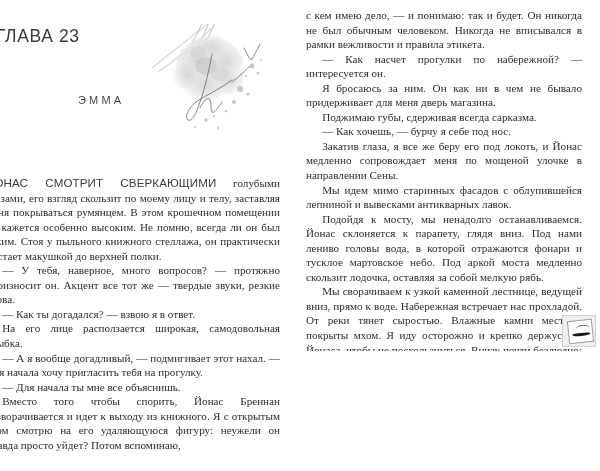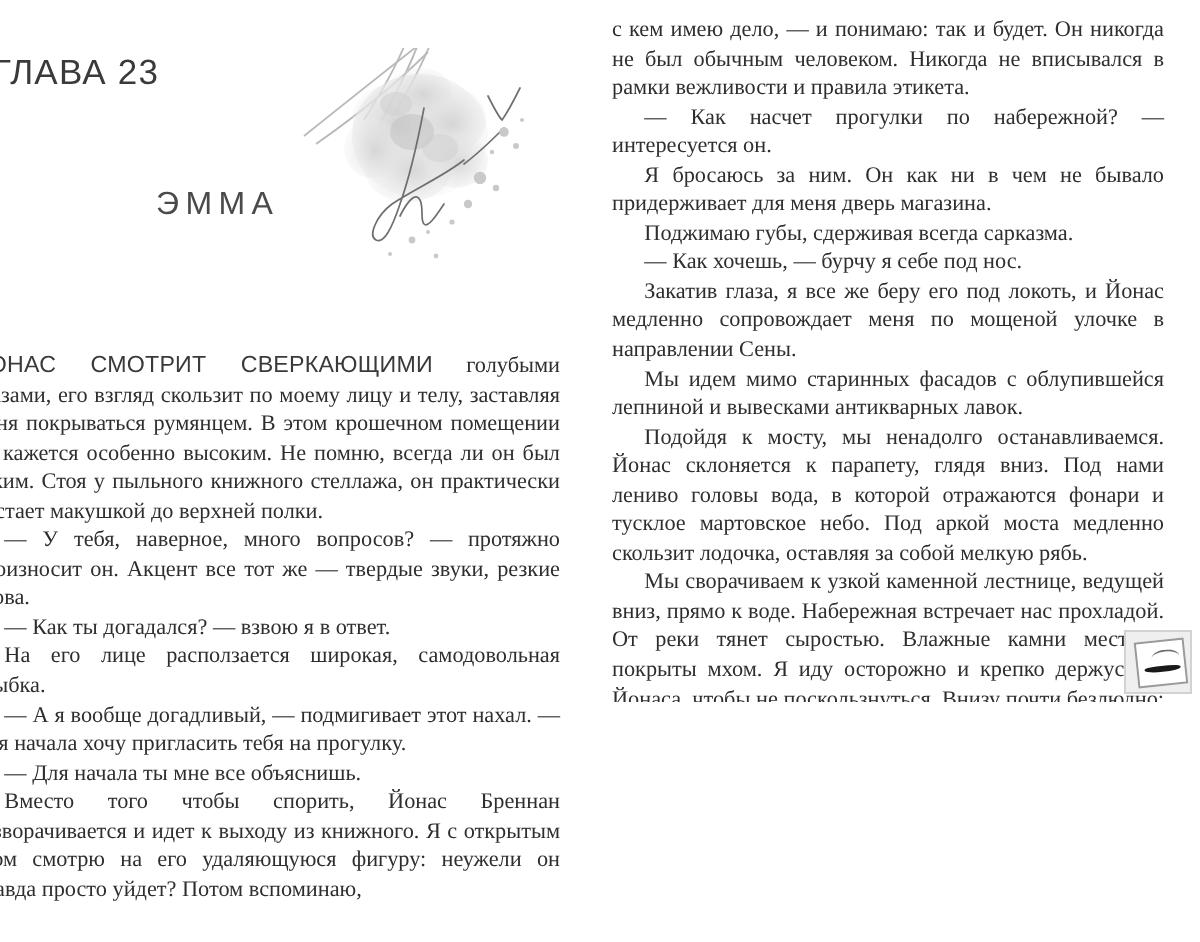--- a/index.html
+++ b/index.html
@@ -39,21 +39,21 @@
     letter-spacing: 0.6px;
     color: #3a3a3a;
     font-weight: 400;
     white-space: nowrap;
   }
   .pov-name {
     position: absolute;
     left: 78px;
     top: 70px;
     font-family: "Liberation Sans", "DejaVu Sans", sans-serif;
-    font-size: 16px;
+    font-size: 11px;
     letter-spacing: 3.2px;
     color: #4a4a4a;
     font-weight: 300;
     white-space: nowrap;
   }
   .ornament {
     position: absolute;
     left: 148px;
     top: -8px;
     width: 150px;

